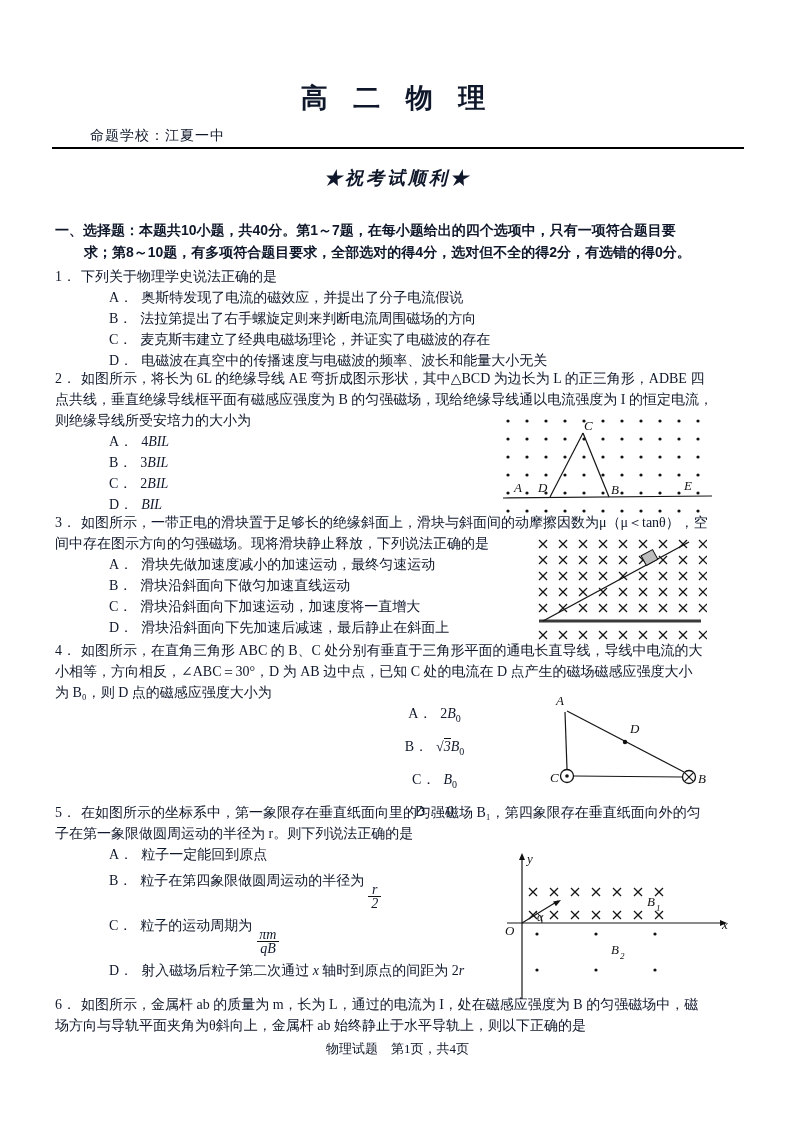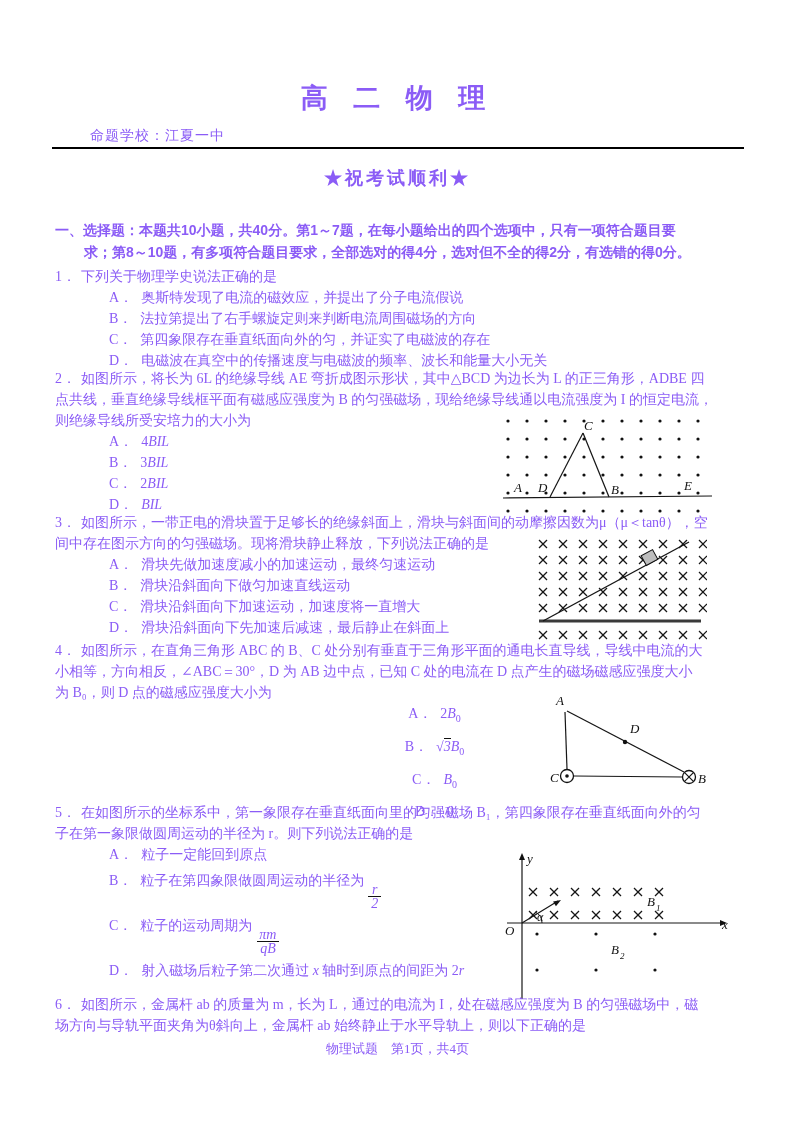--- a/index.html
+++ b/index.html
@@ -1,25 +1,25 @@
 <!DOCTYPE html>
 <html><head>
 <meta charset="utf-8">
 <style>
   *{margin:0;padding:0;box-sizing:border-box;}
   html,body{background:#fff;}
-  .page{position:relative;width:795px;height:1123px;background:#ffffff;color:#8b5cf6;
+  .page{position:relative;width:795px;height:1123px;background:#ffffff;color:#0f172a;
         font-family:"Liberation Serif","DejaVu Serif",serif;overflow:hidden;}
   .title{position:absolute;top:80px;left:0;width:100%;text-align:center;
          font-family:"Liberation Sans","DejaVu Sans",sans-serif;font-weight:bold;
          font-size:27px;letter-spacing:9px;}
   .school{position:absolute;top:127px;left:90px;font-size:14px;letter-spacing:1px;}
   .divider{position:absolute;top:147px;left:52px;width:692px;border-top:2px solid #000;height:0;}
   .wish{position:absolute;top:166px;left:0;width:100%;text-align:center;font-size:18px;
-        font-weight:bold;letter-spacing:3px;}
+        font-style:italic;font-weight:bold;letter-spacing:3px;}
   .intro{position:absolute;top:220px;left:55px;width:700px;
          font-family:"Liberation Sans","DejaVu Sans",sans-serif;font-weight:bold;
          font-size:14px;line-height:21.5px;}
   .intro .l2{margin-left:29px;}
   .question{position:absolute;left:55px;width:705px;font-size:14px;}
   .stem-line{height:21px;line-height:21px;white-space:nowrap;}
   .qnum{margin-right:5px;}
   .options{margin-left:30px;margin-top:0;}
   .option{line-height:21px;white-space:nowrap;margin-left:24px;}
   .olabel{margin-right:8px;}
@@ -55,21 +55,21 @@
     <div class="l2">求；第8～10题，有多项符合题目要求，全部选对的得4分，选对但不全的得2分，有选错的得0分。</div>
   </div>
 
   <section class="question q1" style="top:266px">
     <div class="stem">
       <div class="stem-line"><span class="qnum">1．</span><span>下列关于物理学史说法正确的是</span></div>
     </div>
     <div class="options">
       <div class="option"><span class="olabel">A．</span><span class="otext">奥斯特发现了电流的磁效应，并提出了分子电流假说</span></div>
       <div class="option"><span class="olabel">B．</span><span class="otext">法拉第提出了右手螺旋定则来判断电流周围磁场的方向</span></div>
-      <div class="option"><span class="olabel">C．</span><span class="otext">第四象限存在垂直纸面向外的匀，并证实了电磁波的存在</span></div>
+      <div class="option"><span class="olabel">C．</span><span class="otext">麦克斯韦建立了经典电磁场理论，并证实了电磁波的存在</span></div>
       <div class="option"><span class="olabel">D．</span><span class="otext">电磁波在真空中的传播速度与电磁波的频率、波长和能量大小无关</span></div>
     </div>
   </section>
 
   <section class="question q2" style="top:368px">
     <div class="stem">
       <div class="stem-line"><span class="qnum">2．</span><span>如图所示，将长为 6L 的绝缘导线 AE 弯折成图示形状，其中△BCD 为边长为 L 的正三角形，ADBE 四</span></div>
       <div class="stem-line"><span>点共线，垂直绝缘导线框平面有磁感应强度为 B 的匀强磁场，现给绝缘导线通以电流强度为 I 的恒定电流，</span></div>
       <div class="stem-line"><span>则绝缘导线所受安培力的大小为</span></div>
     </div>

